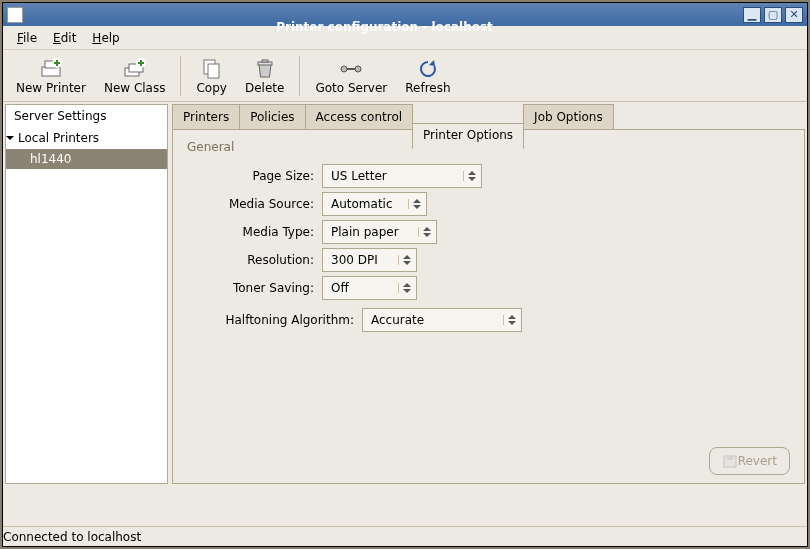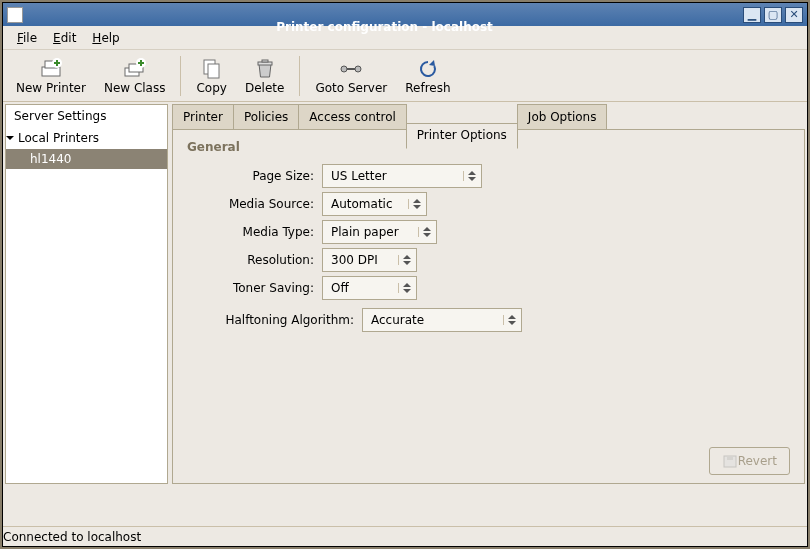--- a/index.html
+++ b/index.html
@@ -20,31 +20,31 @@
 .sidebar { width: 163px; background: #fff; border: 1px solid #b0a890; display: flex; flex-direction: column; }
 .side-item { padding: 4px 8px; cursor: pointer; }
 .side-group { padding: 4px 0; display: flex; align-items: center; cursor: pointer; }
 .side-group::before { content: ""; display: inline-block; border-top: 4px solid #000; border-left: 4px solid transparent; border-right: 4px solid transparent; margin-right: 4px; }
 .side-child { padding: 3px 8px 3px 24px; background: #8b8374; color: #fff; cursor: pointer; }
 .main { flex: 1; display: flex; flex-direction: column; }
 .tabs { display: flex; position: relative; z-index: 1; }
 .tab { padding: 5px 10px; border: 1px solid #b0a890; background: #ddd6c7; cursor: pointer; margin-right: -1px; position: relative; }
 .tab.active { background: #ede9e3; border-bottom-color: #ede9e3; padding-top: 4px; padding-bottom: 6px; top: 19px; }
 .tabpanel { flex: 1; border: 1px solid #b0a890; margin-top: -1px; padding: 8px 14px; display: flex; flex-direction: column; }
-.section-h { color: #7c725d; font-weight: bold; margin: 2px 0 6px 0; }
+.section-h { color: #7c725d; font-weight: normal; margin: 2px 0 6px 0; }
 .form-row { display: flex; align-items: center; margin: 4px 0; }
 .form-row .lbl { text-align: right; padding-right: 8px; }
 .gen .lbl { width: 135px; }
 .adj .lbl { width: 175px; }
 .combo { height: 24px; background: #f7f5f0; border: 1px solid #b0a890; display: flex; align-items: center; padding: 0 4px 0 8px; cursor: pointer; position: relative; }
 .combo .spin { width: 14px; margin-left: auto; display: flex; flex-direction: column; align-items: center; border-left: 1px solid #cabfa9; padding-left: 3px; }
 .arrow-up { width: 0; height: 0; border-left: 4px solid transparent; border-right: 4px solid transparent; border-bottom: 4px solid #555; margin-bottom: 2px; }
 .arrow-down { width: 0; height: 0; border-left: 4px solid transparent; border-right: 4px solid transparent; border-top: 4px solid #555; }
 .button-row { margin-top: auto; display: flex; justify-content: flex-end; gap: 8px; padding: 8px 0 0 0; }
-.btn { height: 28px; padding: 9px 12px; border: 1px solid #b0a890; background: #ede9e3; display: flex; align-items: center; cursor: pointer; border-radius: 3px; }
+.btn { height: 28px; padding: 9px 12px; border: 1px solid #b0a890; background: #ede9e3; display: flex; align-items: center; cursor: pointer; border-radius: 8px; }
 .btn.disabled { color: #a89f8b; cursor: default; }
 .btn.disabled svg { opacity: 0.45; }
 .statusbar { height: 20px; padding: 2px 0; border-top: 1px solid #cabfa9; display: flex; align-items: center; margin-top: 40px; }
 svg { display: block; }
 </style>
 </head>
 <body>
 
 <div class="window">
   <div class="titlebar">
@@ -130,21 +130,21 @@
     <div class="sidebar">
       <div class="side-item">Server Settings</div>
       <div class="side-group">
           <span>Local Printers</span>
         </div>
       <div class="side-child">hl1440</div>
     </div>
 
     <div class="main">
       <div class="tabs">
-        <div class="tab">Printer</div>
+        <div class="tab">Printers</div>
         <div class="tab">Policies</div>
         <div class="tab">Access control</div>
         <div class="tab active">Printer Options</div>
         <div class="tab">Job Options</div>
       </div>
 
       <div class="tabpanel">
         <div class="section-h">General</div>
         <div class="gen">
           <div class="form-row">

